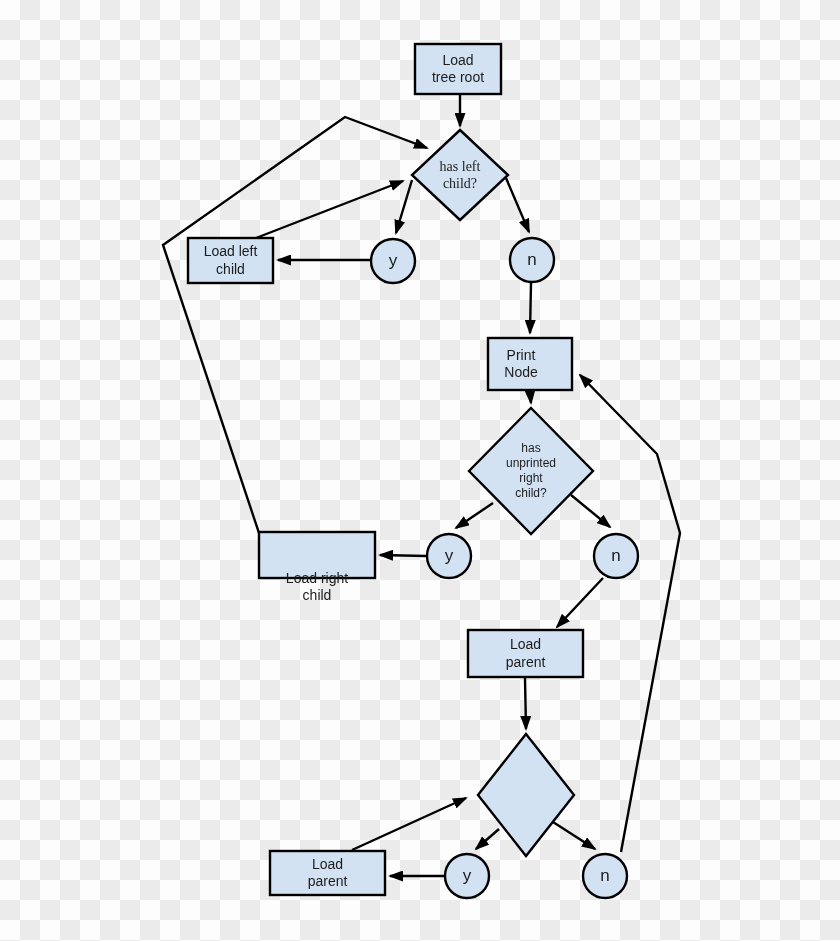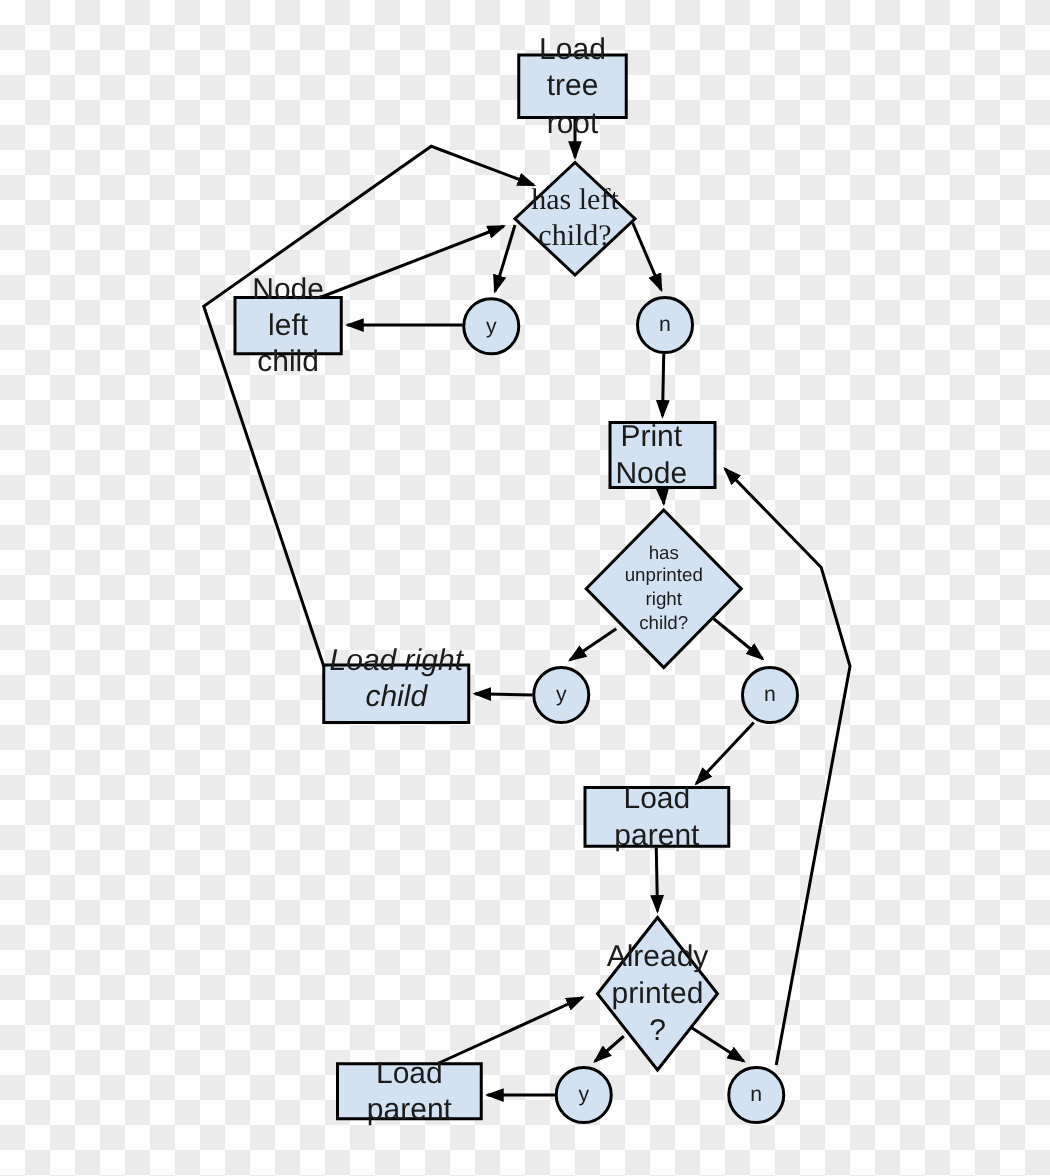--- a/index.html
+++ b/index.html
@@ -19,26 +19,26 @@
     display: block;
   }
   .node-label {
     position: absolute;
     display: flex;
     align-items: center;
     justify-content: center;
     text-align: center;
     white-space: pre-line;
     color: #1c1c1c;
-    font-size: 24px;
+    font-size: 14px;
     line-height: 1.22;
     pointer-events: none;
   }
   .node-label.conn { font-size: 17px; }
-  .node-label.small { font-size: 15px; line-height: 1.25; }
+  .node-label.small { font-size: 12px; line-height: 1.25; }
 </style>
 </head>
 <body>
 
 <div id="stage">
   <svg id="flow-svg" viewBox="0 0 840 941" xmlns="http://www.w3.org/2000/svg">
     <defs>
       <marker id="arrowhead" markerUnits="userSpaceOnUse" markerWidth="15" markerHeight="11" viewBox="0 0 15 11" refX="13" refY="5.5" orient="auto">
         <path d="M0,0 L15,5.5 L0,11 Z" fill="#000000"></path>
       </marker>
@@ -79,36 +79,33 @@
         <rect x="270" y="851" width="115" height="44" fill="#d2e2f3" stroke="#000000" stroke-width="2.4"></rect>
         <circle cx="467" cy="876" r="22" fill="#d2e2f3" stroke="#000000" stroke-width="2.4"></circle>
         <circle cx="605" cy="876" r="22" fill="#d2e2f3" stroke="#000000" stroke-width="2.4"></circle>
       </g>
   </svg>
 
   <div class="node-label" style="left: 415px; top: 44px; width: 86px; height: 50px; color: rgb(28, 28, 28);">Load
 tree root</div>
   <div class="node-label" style="left: 412px; top: 130px; width: 96px; height: 90px; color: rgb(28, 28, 28); font-family: Liberation Serif, serif;">has left
 child?</div>
-  <div class="node-label" style="left: 188px; top: 238px; width: 85px; height: 45px; color: rgb(28, 28, 28);">Node left
+  <div class="node-label" style="left: 188px; top: 238px; width: 85px; height: 45px; color: rgb(28, 28, 28);">Load left
 child</div>
   <div class="node-label conn" style="left: 371px; top: 239px; width: 44px; height: 44px; color: rgb(28, 28, 28);">y</div>
   <div class="node-label conn" style="left: 510px; top: 238px; width: 44px; height: 44px; color: rgb(28, 28, 28);">n</div>
   <div class="node-label" style="left: 488px; top: 338px; width: 66px; height: 52px; color: rgb(28, 28, 28);">Print
 Node</div>
   <div class="node-label small" style="left: 469px; top: 408px; width: 124px; height: 126px; color: rgb(28, 28, 28);">has
 unprinted
 right
 child?</div>
-  <div class="node-label" style="left: 259px; top: 520px; width: 116px; height: 46px; color: rgb(28, 28, 28); font-style: italic;">Load right
+  <div class="node-label" style="left: 259px; top: 564px; width: 116px; height: 46px; color: rgb(28, 28, 28);">Load right
 child</div>
   <div class="node-label conn" style="left: 427px; top: 534px; width: 44px; height: 44px; color: rgb(28, 28, 28);">y</div>
   <div class="node-label conn" style="left: 594px; top: 534px; width: 44px; height: 44px; color: rgb(28, 28, 28);">n</div>
   <div class="node-label" style="left: 468px; top: 630px; width: 115px; height: 47px; color: rgb(28, 28, 28);">Load
 parent</div>
-  <div class="node-label" style="left: 478px; top: 734px; width: 96px; height: 122px; color: rgb(28, 28, 28);">Already
-printed
-?</div>
   <div class="node-label" style="left: 270px; top: 851px; width: 115px; height: 44px; color: rgb(28, 28, 28);">Load
 parent</div>
   <div class="node-label conn" style="left: 445px; top: 854px; width: 44px; height: 44px; color: rgb(28, 28, 28);">y</div>
   <div class="node-label conn" style="left: 583px; top: 854px; width: 44px; height: 44px; color: rgb(28, 28, 28);">n</div>
 </div>
 
 </body></html>

